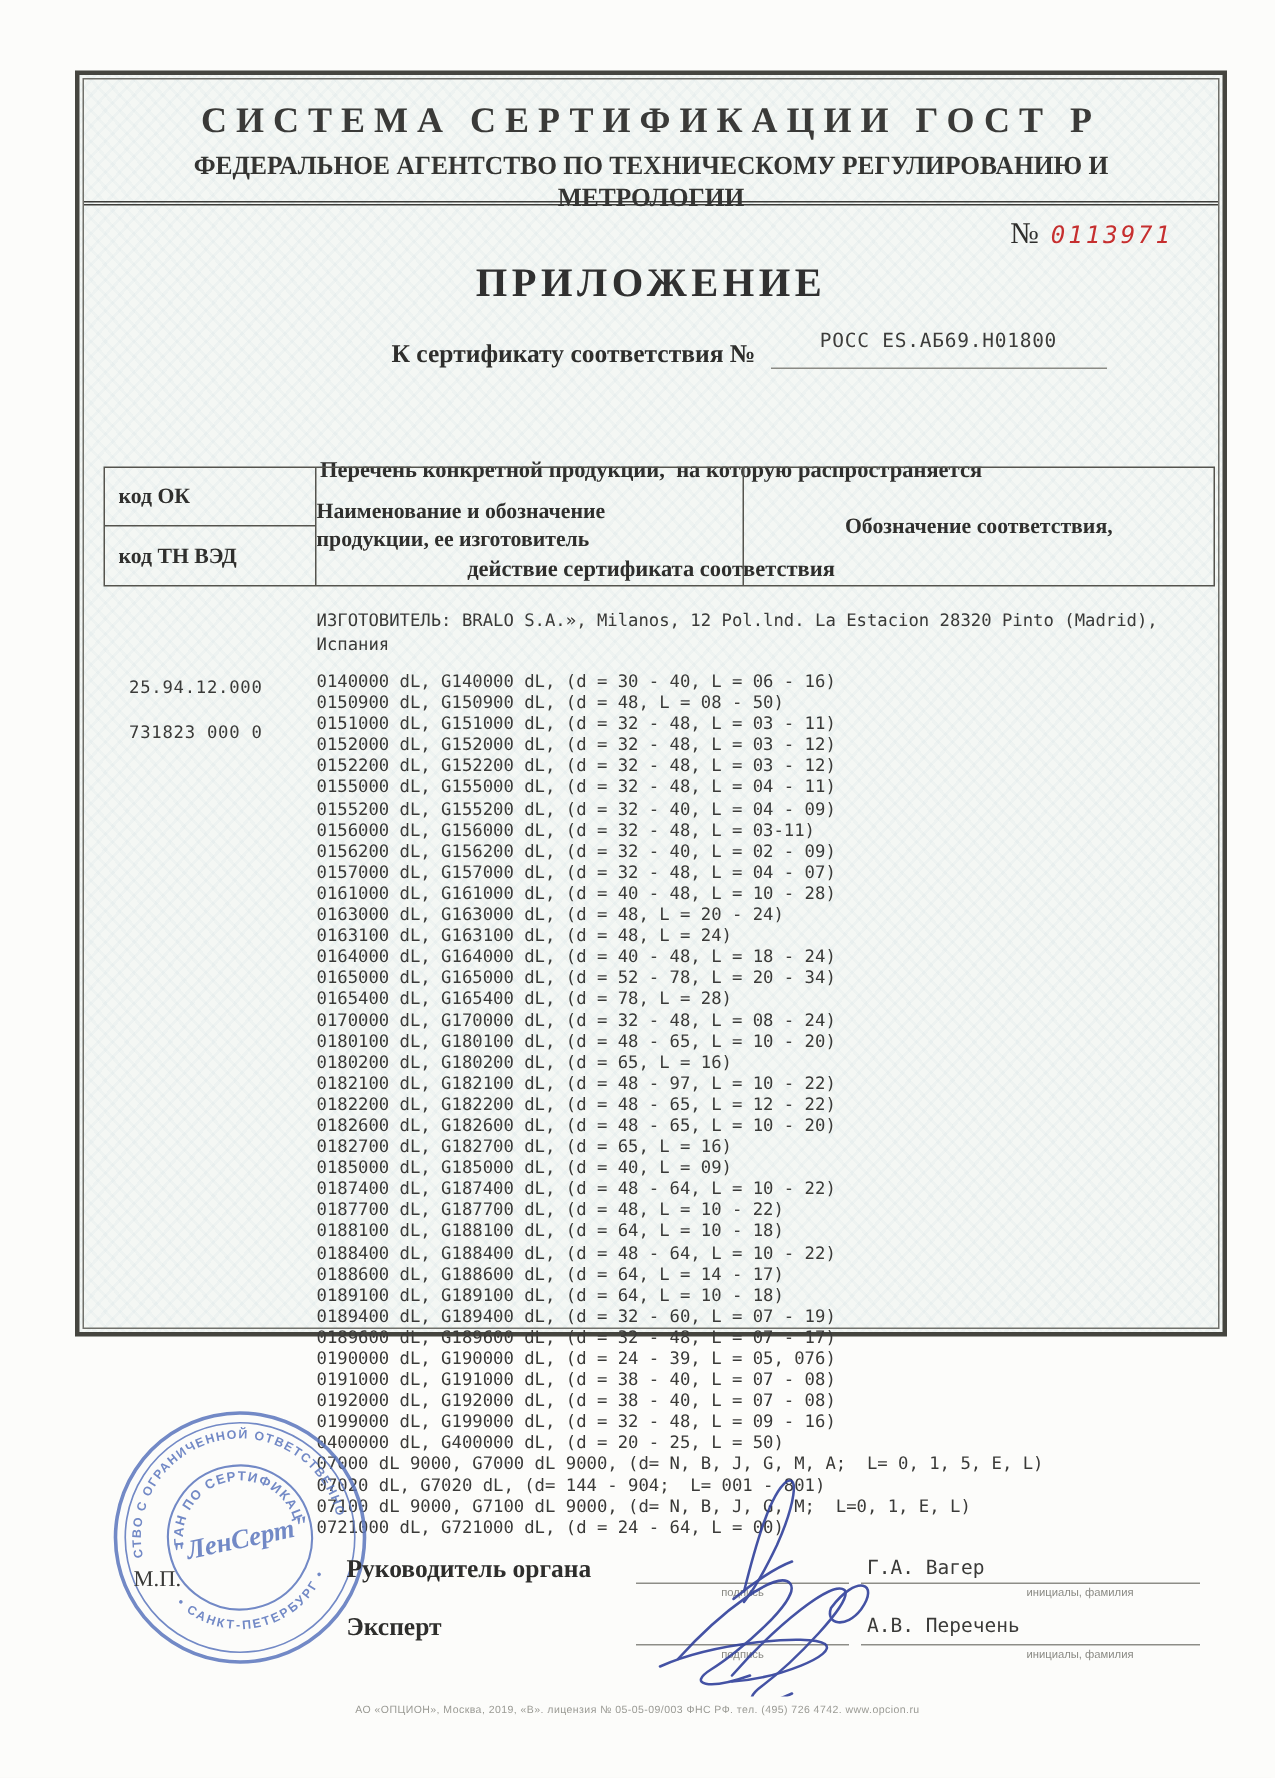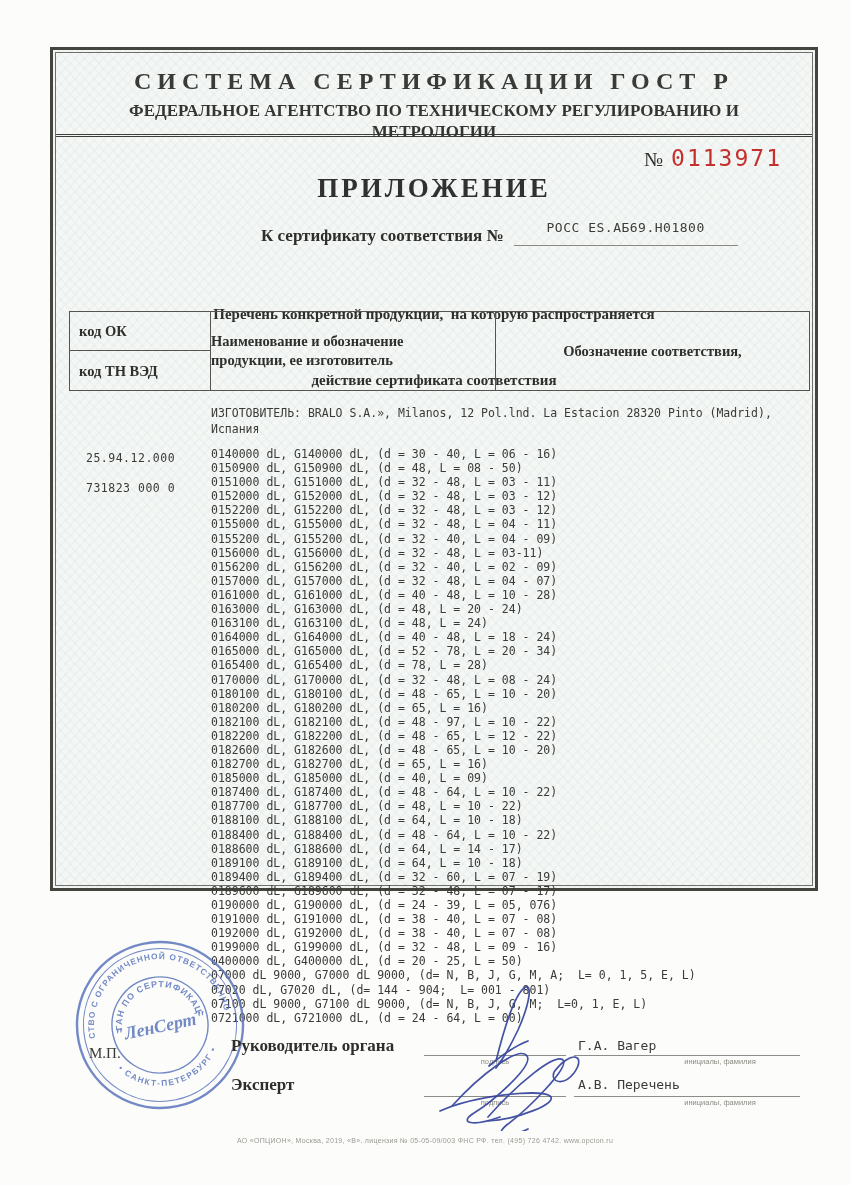--- a/index.html
+++ b/index.html
@@ -13,21 +13,21 @@
       repeating-linear-gradient(47deg, rgba(140,175,190,.06) 0 2px, transparent 2px 7px),
       repeating-linear-gradient(-47deg, rgba(120,160,185,.05) 0 2px, transparent 2px 7px);}
   .page-inner{position:absolute;inset:2px;border:1px solid #70706a;}
   
   .header{position:absolute;left:0;right:0;top:0;height:81px;border-bottom:3px double #3e3e3a;text-align:center;}
   .h1{margin-top:15px;font-weight:bold;font-size:24px;letter-spacing:6px;color:#3a3a38;}
   .h2{margin-top:5px;font-weight:bold;font-size:17.5px;letter-spacing:0;color:#343432;transform:scaleX(.97);}
   
   .blank-number{position:absolute;top:92px;right:30px;white-space:nowrap;}
   .no-sign{font-size:20px;color:#2f2f2d;margin-right:8px;}
-  .no-value{font-family:"DejaVu Sans Mono",monospace;font-size:23px;letter-spacing:2px;color:#c62f2f;}
+  .no-value{font-family:"DejaVu Sans Mono",monospace;font-size:16px;letter-spacing:2px;color:#c62f2f;font-style:italic;}
   
   .doc-title{position:absolute;top:120px;left:0;right:0;text-align:center;
     font-weight:bold;font-size:27px;letter-spacing:3px;color:#303030;}
   .cert-line{position:absolute;top:172px;left:205px;white-space:nowrap;}
   .cert-label{font-weight:bold;font-size:17px;color:#2e2e2c;vertical-align:bottom;}
   .cert-value-wrap{display:inline-block;width:224px;margin-left:10px;border-bottom:1px solid #8a8a84;
     text-align:center;vertical-align:bottom;padding-bottom:2px;}
   .cert-value{font-family:"DejaVu Sans Mono",monospace;font-size:13px;color:#3c3c3a;
     position:relative;top:-7px;letter-spacing:.5px;}
   .subtitle{position:absolute;top:206px;left:0;right:0;text-align:center;

